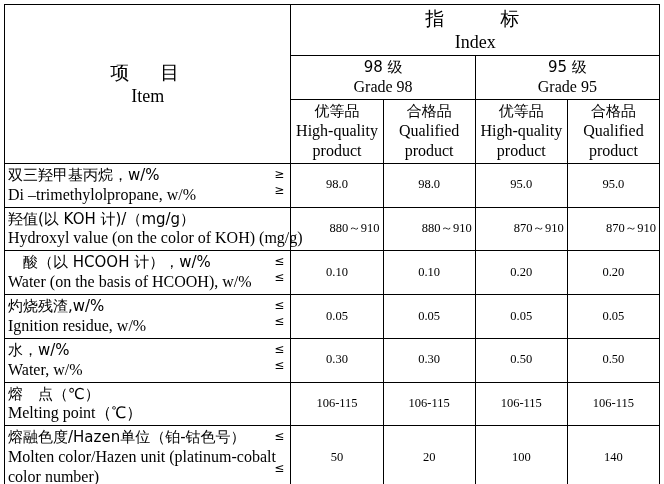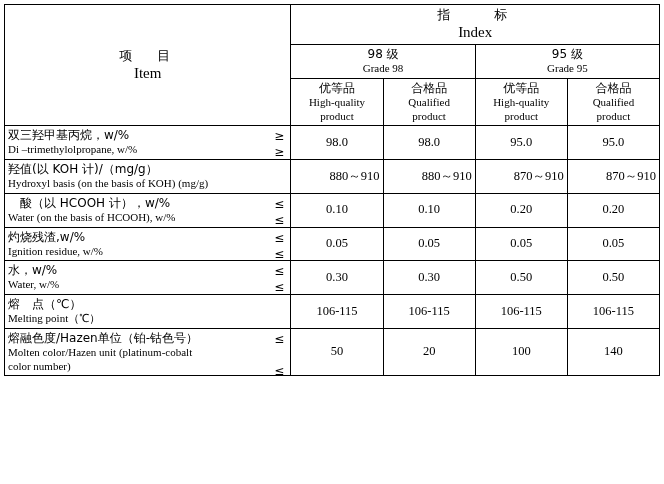--- a/index.html
+++ b/index.html
@@ -31,34 +31,34 @@
     vertical-align: middle;
     font-size: 12.5px;
     line-height: 1.25;
   }
   .c-head {
     text-align: center;
     vertical-align: middle;
   }
   .cn {
     font-family: "DejaVu Sans", "Liberation Sans", sans-serif;
-    font-size: 12px;
+    font-size: 15px;
   }
   .en {
     font-family: "Liberation Serif", serif;
-    font-size: 11px;
+    font-size: 16px;
   }
   .head-cn {
     font-family: "DejaVu Sans", "Liberation Sans", sans-serif;
-    font-size: 13px;
+    font-size: 19px;
     letter-spacing: 0.5px;
   }
   .head-en {
     font-family: "Liberation Serif", serif;
-    font-size: 15px;
+    font-size: 18px;
   }
   .item-cell {
     position: relative;
     padding-right: 22px;
   }
   .item-line {
     display: block;
     white-space: nowrap;
   }
   .sym {
@@ -147,21 +147,21 @@
         </td>
         <td class="val">98.0</td>
         <td class="val">98.0</td>
         <td class="val">95.0</td>
         <td class="val">95.0</td>
       </tr>
 
       <tr>
         <td class="item-cell">
           <span class="item-line cn">羟值(以 KOH 计)/（mg/g）</span>
-          <span class="item-line en">Hydroxyl basis (on the basis of KOH) (mg/g)</span>
+          <span class="item-line en">Hydroxyl value (on the color of KOH) (mg/g)</span>
         </td>
         <td class="val nowrap">880～910</td>
         <td class="val nowrap">880～910</td>
         <td class="val nowrap">870～910</td>
         <td class="val nowrap">870～910</td>
       </tr>
 
       <tr>
         <td class="item-cell">
           <span class="item-line cn">　酸（以 HCOOH 计），w/%</span>

